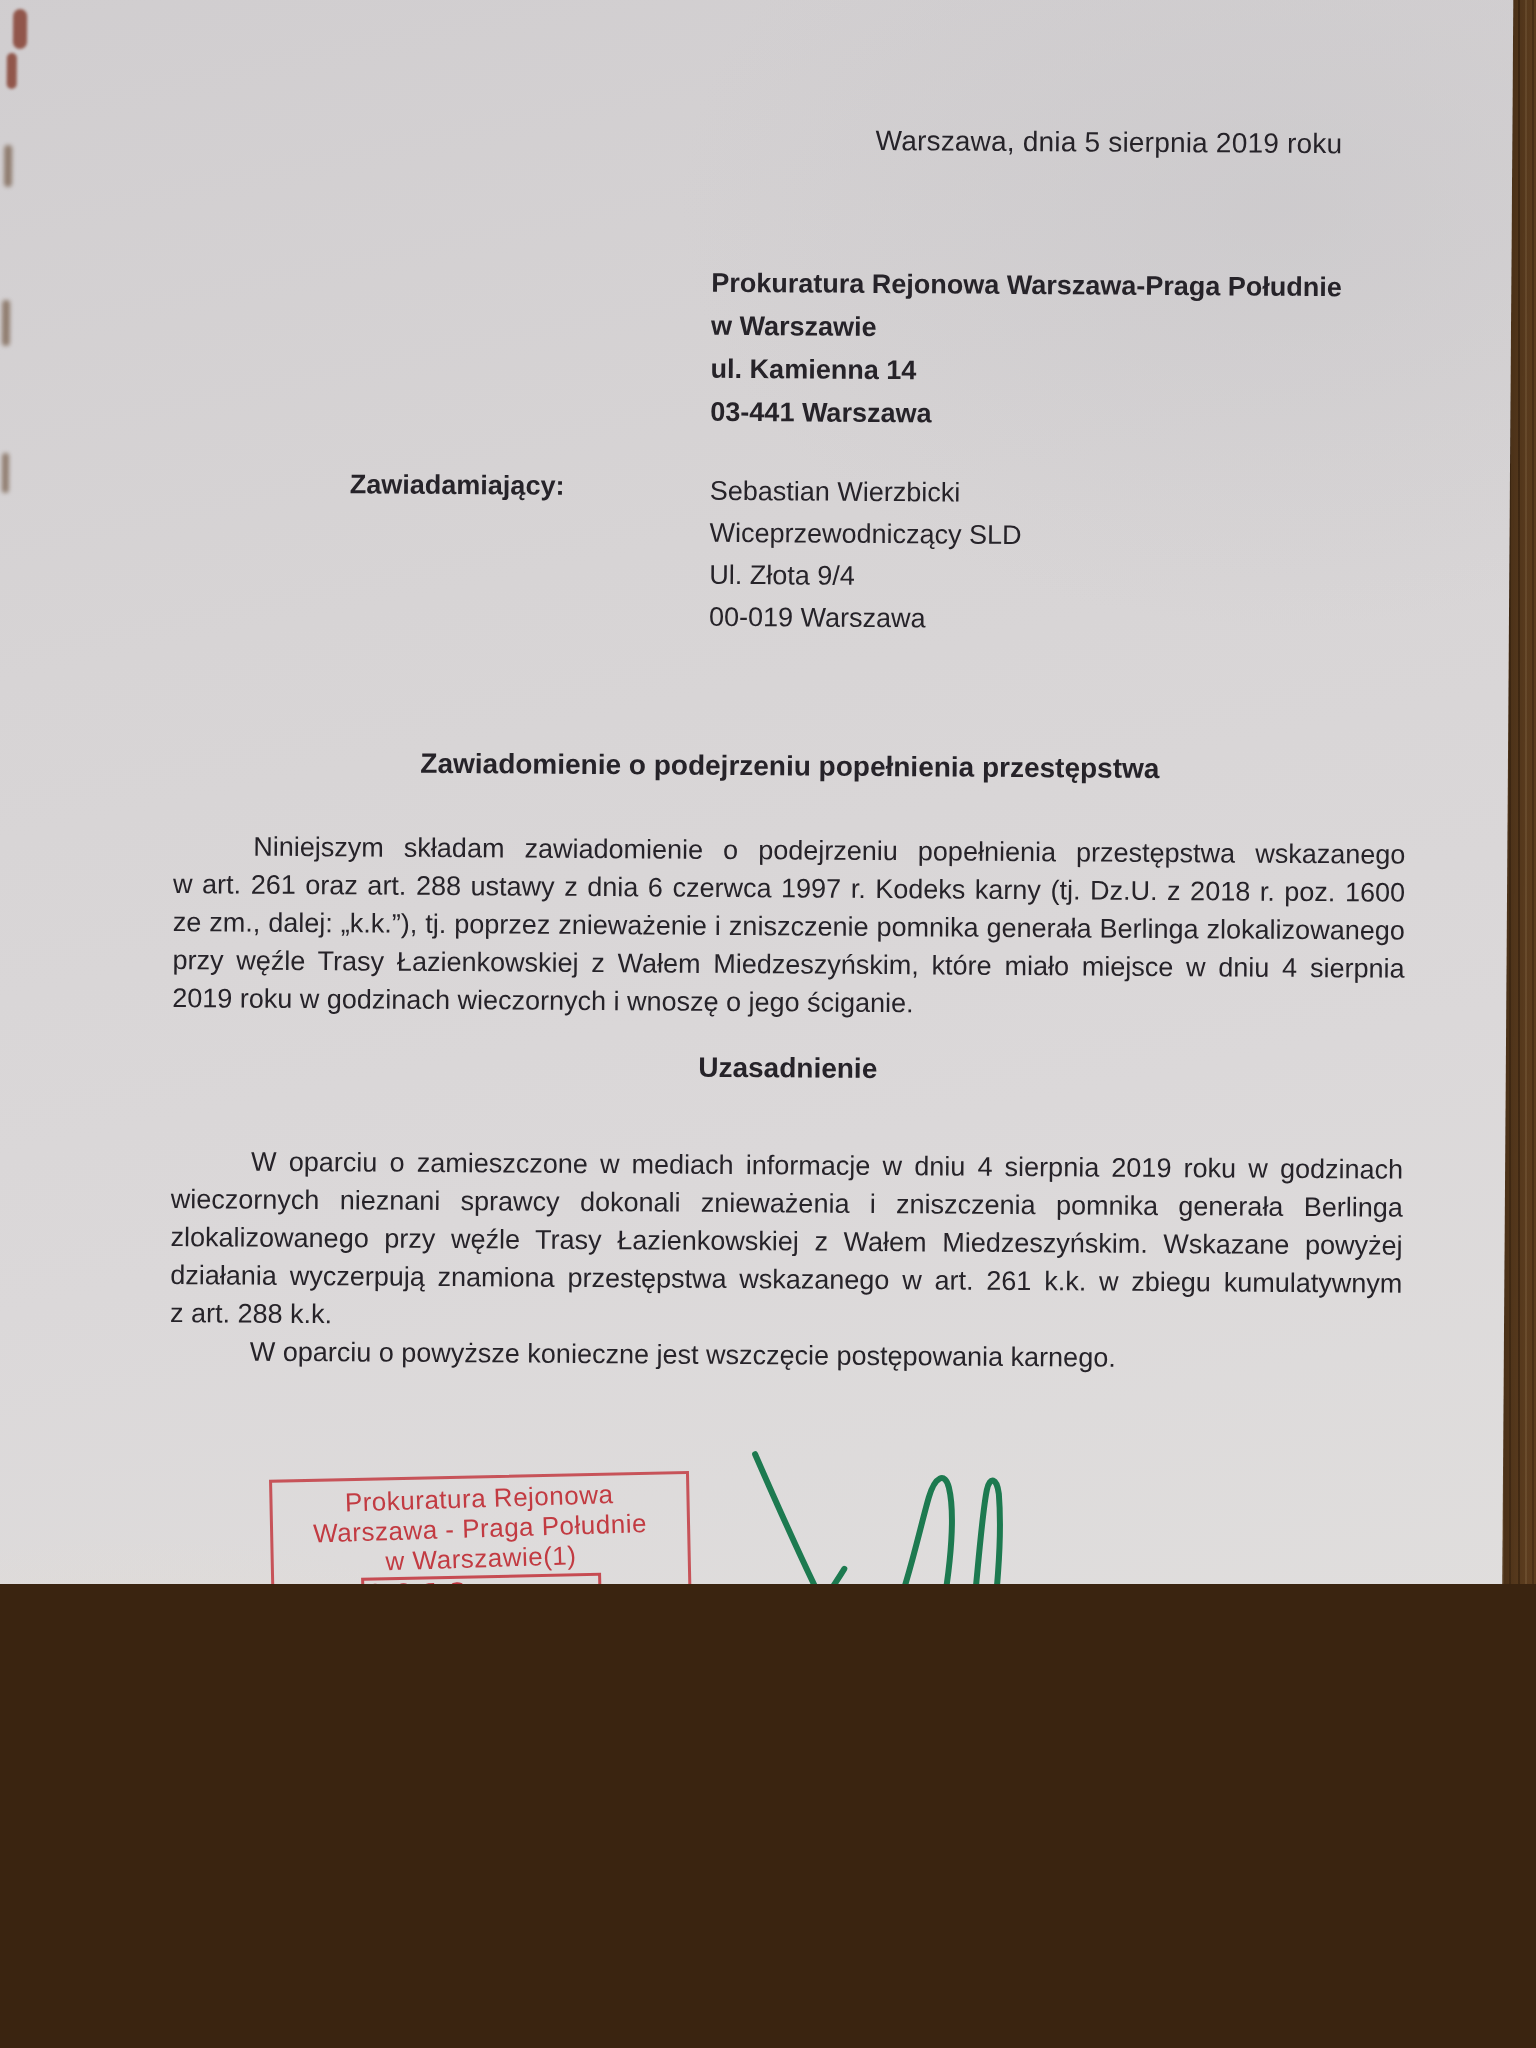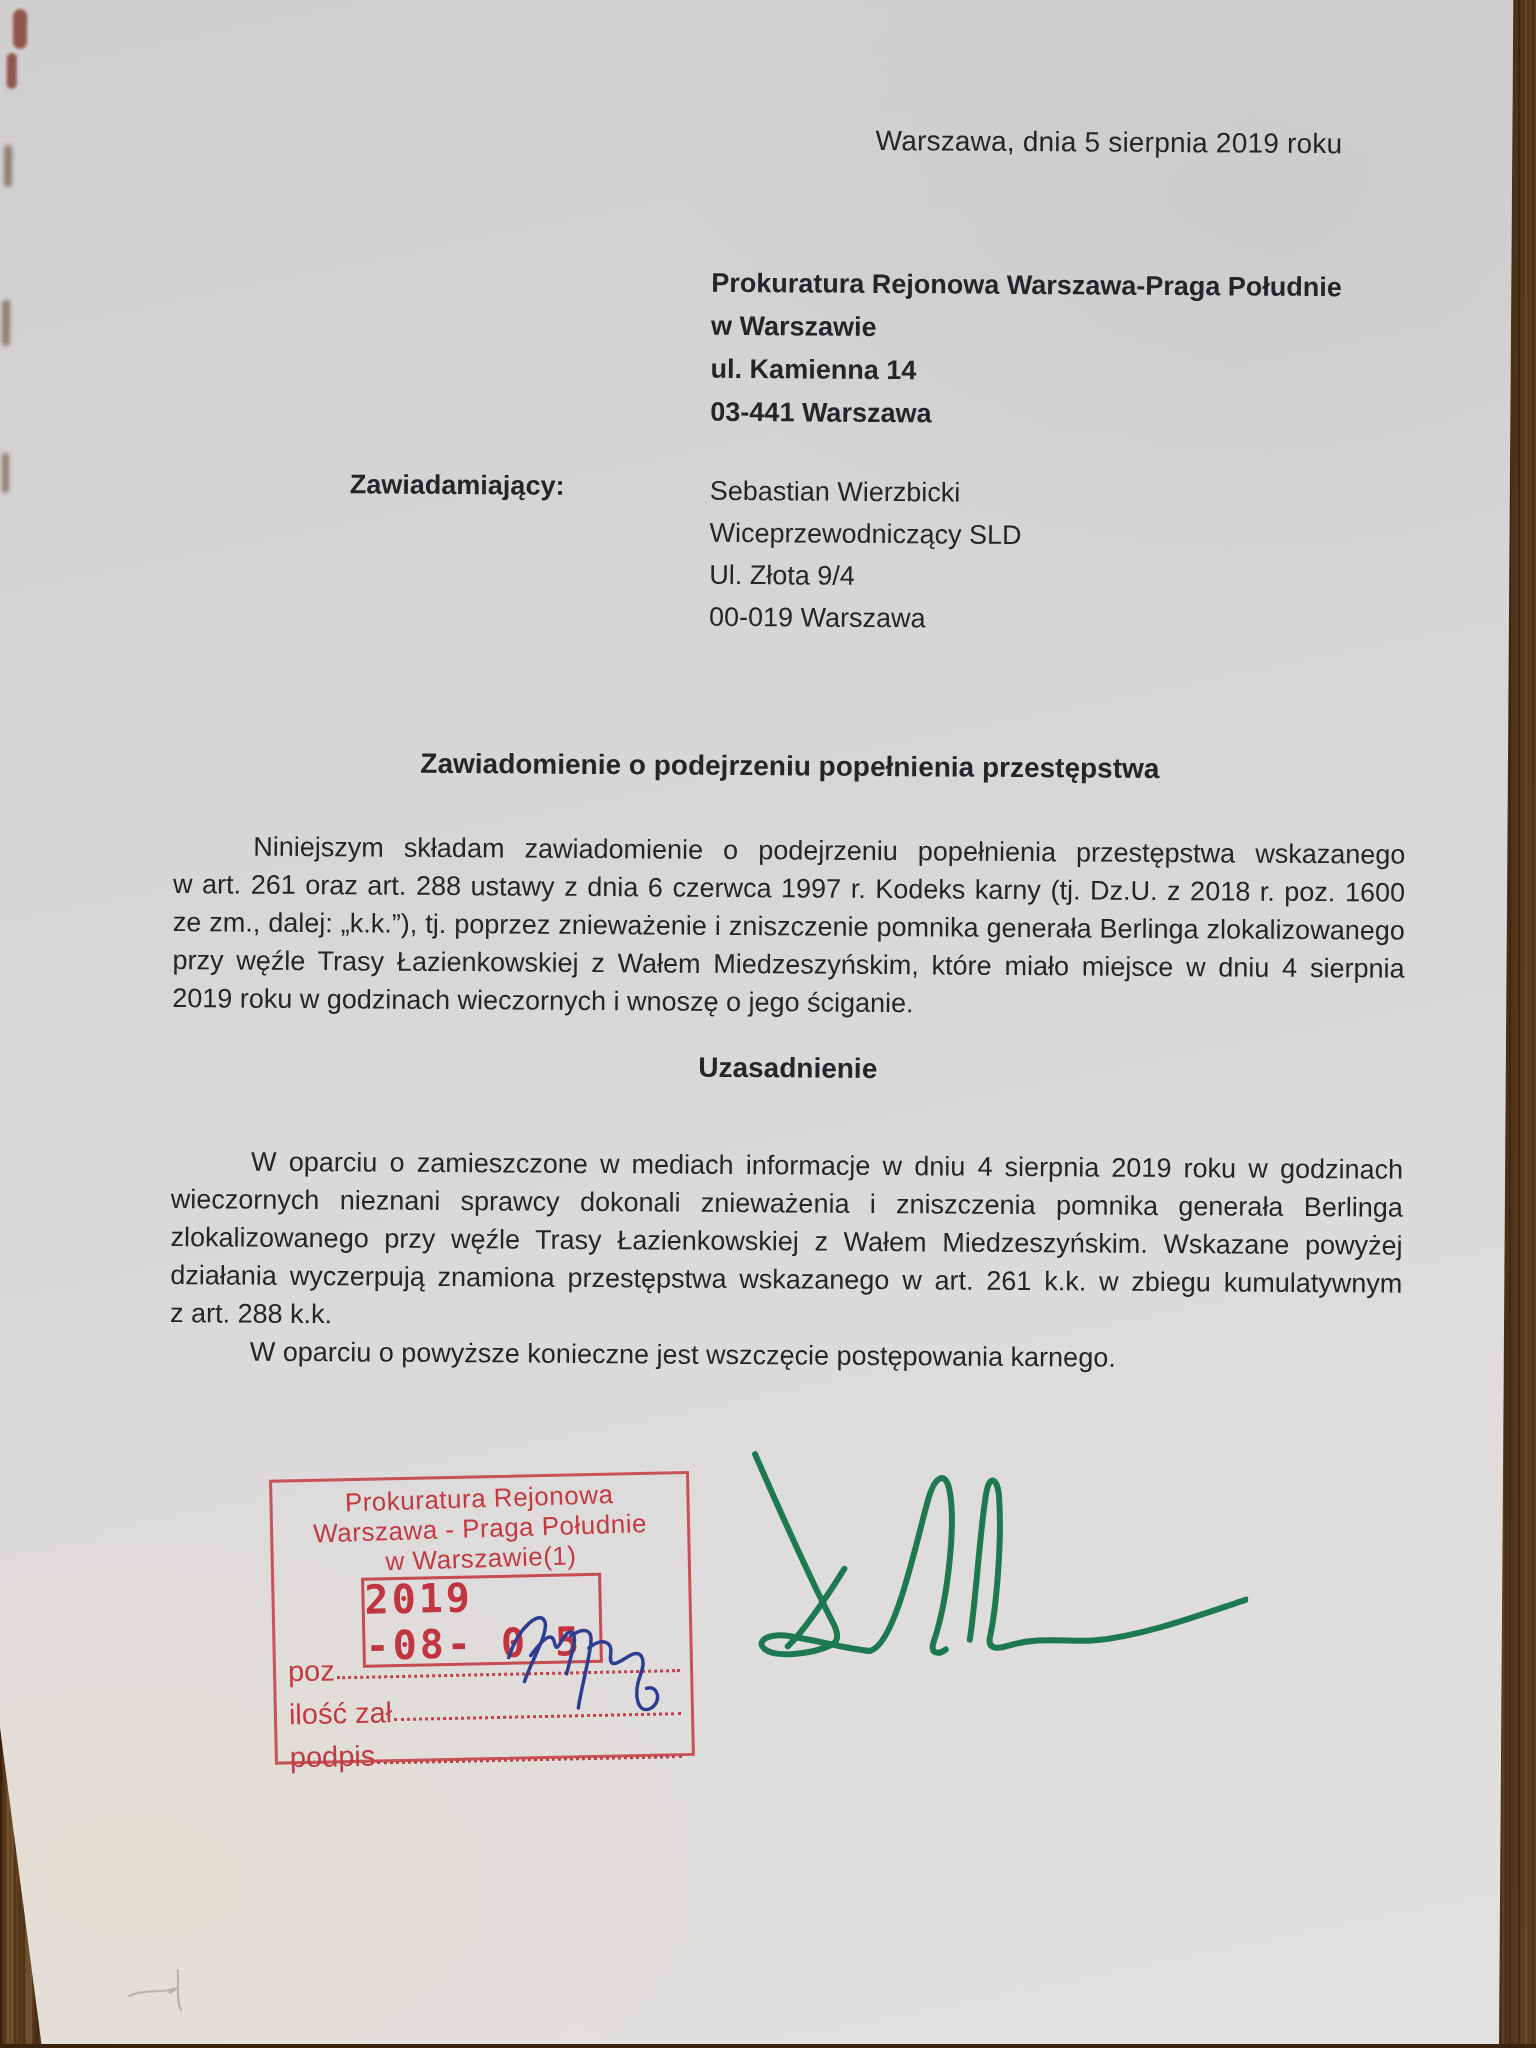--- a/index.html
+++ b/index.html
@@ -1,19 +1,19 @@
 <!DOCTYPE html>
 <html><head>
 <meta charset="utf-8">
 <style>
   html, body { margin: 0; padding: 0; background: #3a2410; }
   .stage {
     position: relative;
     width: 1536px;
-    height: 2044px;
+    height: 1584px;
     overflow: hidden;
     font-family: "Liberation Sans", sans-serif;
   }
   
   .wood-bg, .wood-wedge {
     background:
       repeating-linear-gradient(90deg,
         rgba(32,16,4,.38) 0 2px, rgba(0,0,0,0) 2px 7px,
         rgba(255,223,176,.10) 7px 9px, rgba(0,0,0,0) 9px 14px,
         rgba(28,13,3,.28) 14px 16px, rgba(0,0,0,0) 16px 23px),

